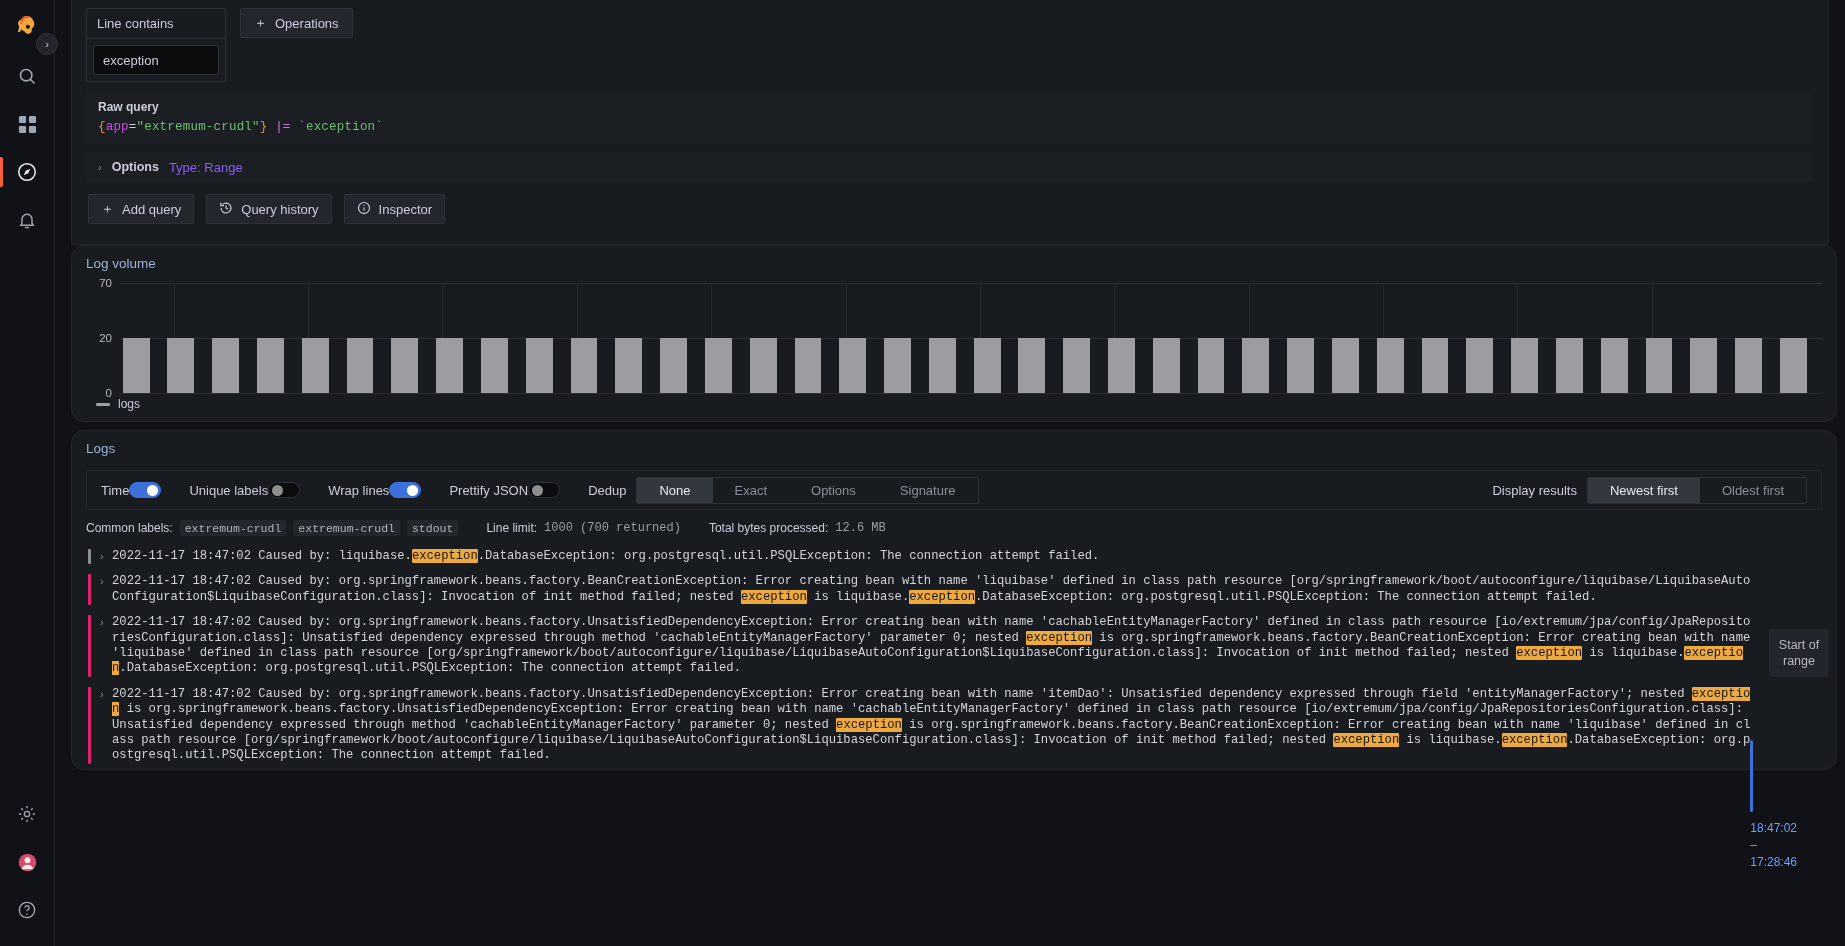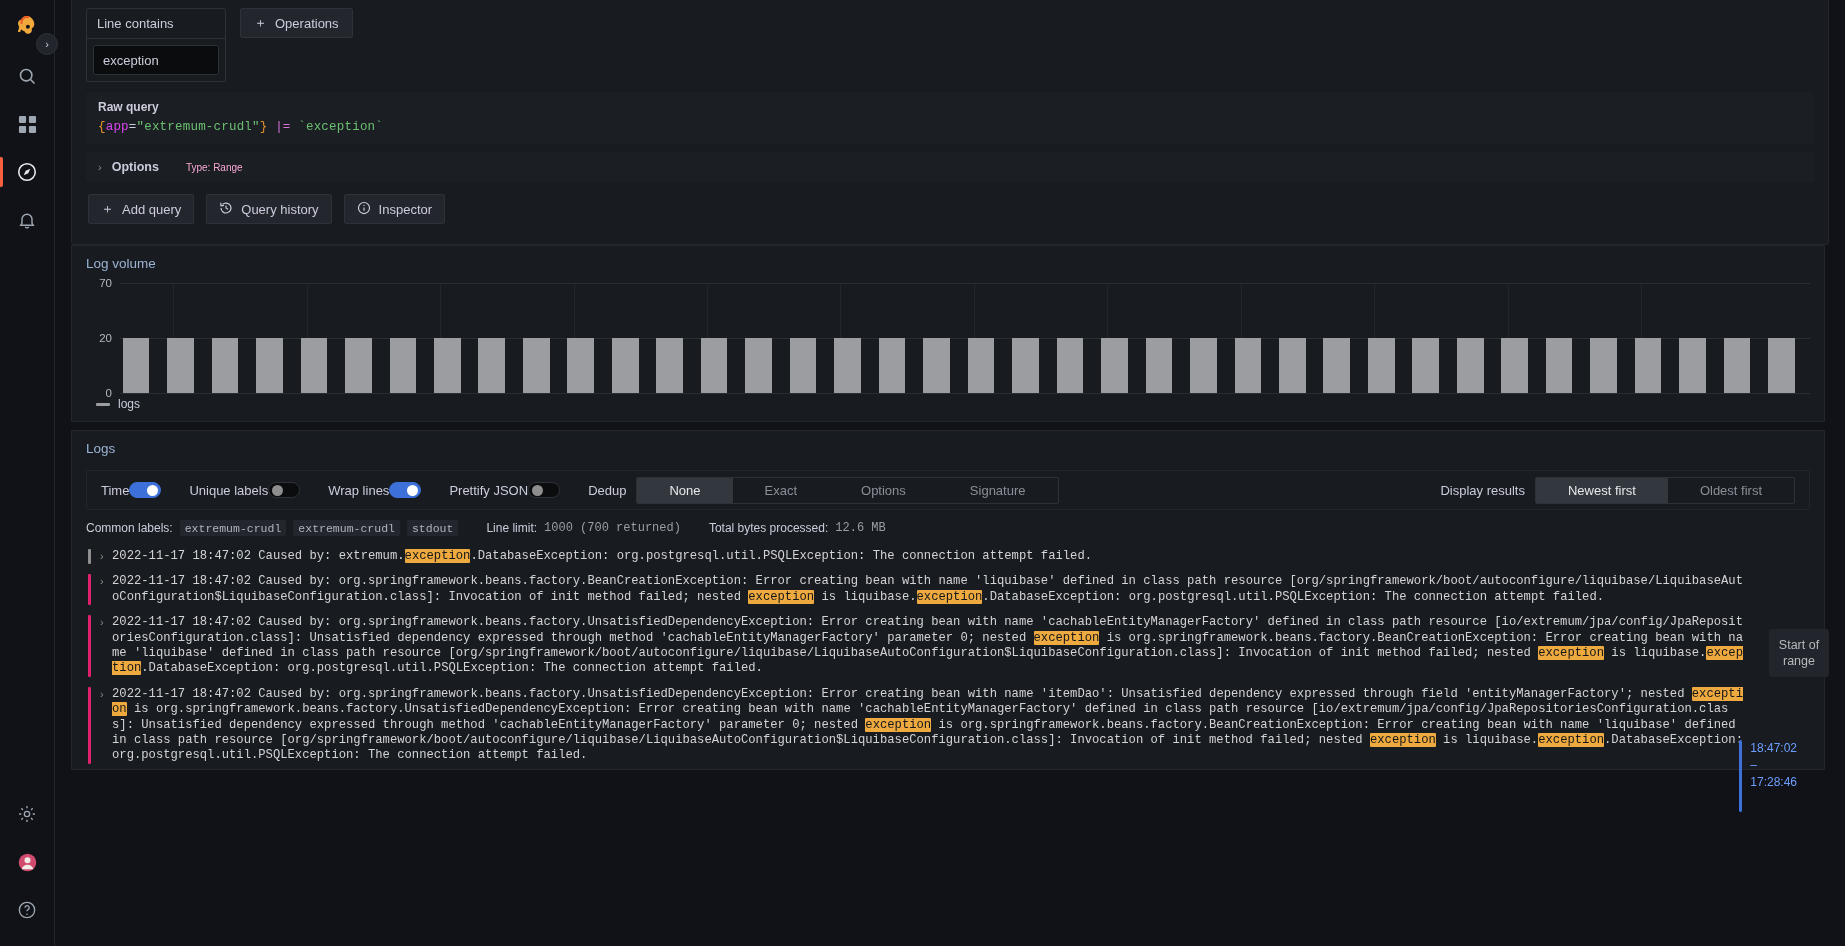--- a/index.html
+++ b/index.html
@@ -38,22 +38,22 @@
     width:22px; height:22px; border-radius:50%;
     background:#22252b; border:1px solid #2e3138;
     display:flex; align-items:center; justify-content:center;
     color:#ccccdc; font-size:11px; z-index:5;
   }
 
   
   .main { flex:1; height:946px; position:relative; overflow:hidden; background:#111217; }
 
   .panel {
-    background:#181b1f; border:1px solid #24262e; border-radius:1px;
-    margin: 0 20px 8px 16px;
+    background:#181b1f; border:1px solid #24262e; border-radius:13px;
+    margin: 0 8px 8px 16px;
   }
 
   
   .query-block { margin: 0 16px 0 16px; background:#181b1f; border:1px solid #24262e; border-top:none; border-radius:0 0 3px 3px; padding-bottom: 8px;}
   .qrow { display:flex; align-items:flex-start; padding: 8px 14px 0 14px; }
   .op-box { border:1px solid #2e3138; border-radius:2px; background:#181b1f; width:140px; }
   .op-label {
     height:30px; display:flex; align-items:center; padding:0 10px;
     font-size:13px; color:#ccccdc; border-bottom:1px solid #2e3138;
   }
@@ -75,21 +75,21 @@
   .c-key   { color:#d946ef; }
   .c-eq    { color:#ccccdc; }
   .c-str   { color:#6cc070; }
   .c-pipe  { color:#d670d6; }
   .options-sec {
     margin: 8px 14px 0 14px; background:#1b1e23; border-radius:2px;
     height:30px; display:flex; align-items:center; padding:0 12px; gap:10px;
   }
   .chev { color:#8e8e8e; font-size:11px; }
   .opt-label { font-size:12.5px; font-weight:700; color:#ccccdc; }
-  .opt-meta { font-size:10px; color:#f9a8d4;margin-left:17px; }
+  .opt-meta { font-size:13px; color:#8b5cf6; }
 
   .btn-row { display:flex; gap:12px; padding: 12px 16px 12px 16px; }
   .gbtn {
     height:30px; padding:0 12px; display:inline-flex; align-items:center; gap:8px;
     background:#24262e; border:1px solid #2e3138; border-radius:2px;
     color:#ccccdc; font-size:13px; font-weight:500;
   }
 
   
   .panel-title { font-size:13.5px; color:#9cb3d4; padding:10px 14px 2px 14px; font-weight:400;}
@@ -114,21 +114,21 @@
   .tg { display:flex; align-items:flex-end; gap:0; margin-right:28px; }
   .tg-label { font-size:13px; color:#ccccdc; }
   .switch { width:32px; height:16px; border-radius:9px; position:relative; background:#0b0c0e; border:1px solid #2e3138;}
   .switch.on { background:#3d71d9; border-color:#3d71d9; }
   .knob { position:absolute; top:1.5px; width:11px; height:11px; border-radius:50%; background:#8e8e8e; }
   .switch.on .knob { right:2.5px; background:#fff; }
   .switch.off .knob { left:2.5px; }
   .seg-label { font-size:13px; color:#ccccdc; margin-right:10px; }
   .seg-group { display:flex; border:1px solid #2e3138; border-radius:2px; overflow:hidden; height:27px; }
   .seg {
-    padding:0 32px; display:flex; align-items:center; font-size:13px;
+    padding:0 22px; display:flex; align-items:center; font-size:13px;
     color:#8b8f99; background:transparent;
   }
   .seg.sel { background:#33373e; color:#e7e9ee; font-weight:500; }
   .spacer { flex:1; }
 
   .meta-row { display:flex; align-items:center; gap:7px; padding:10px 14px 6px 14px; font-size:12px; }
   .meta-k { color:#ccccdc; font-weight:400; }
   .meta-v { color:#9a9da4; font-family:"Liberation Mono", monospace; font-size:12px;}
   .chip {
     background:#24262e; border-radius:2px; padding:1.5px 5px;
@@ -147,21 +147,21 @@
   }
   .hl { background:#eeaa3f; color:#14161a; border-radius:1px; }
   .ts { color:#d3d4d8; }
 
   
   .range-tip {
     position:absolute; right:16px; top:629px; width:60px;
     background:#22252b; border-radius:3px; padding:8px 6px;
     text-align:center; font-size:12.5px; color:#b7b9bf; line-height:16px;
   }
-  .range-marker { position:absolute; right:48px; top:740px; display:flex; gap:8px;}
+  .range-marker { position:absolute; right:48px; top:740px; display:flex; gap:8px;flex-direction:column;}
   .range-line { width:3px; background:#3d71d9; border-radius:2px; height:72px;}
   .range-times { font-size:12px; color:#6e9fff; line-height:17px; font-family:"Liberation Sans", sans-serif;}
 </style>
 </head>
 <body>
 
 <div class="app">
 
   <nav class="sidebar">
     <div class="side-top">
@@ -423,21 +423,21 @@
         <span class="meta-v">1000 (700 returned)</span>
         <span class="meta-gap"></span>
         <span class="meta-k">Total bytes processed:</span>
         <span class="meta-v">12.6 MB</span>
       </div>
 
       <div class="log-list" id="loglist">
           <div class="log-row">
             <span class="log-bar" style="background: rgb(142, 142, 142);"></span>
             <span class="log-caret">›</span>
-            <span class="log-text"><span class="ts">2022-11-17 18:47:02</span><span> Caused by: extremum.</span><span class="hl">exception</span><span>.DatabaseException: org.postgresql.util.PSQLException: The connection attempt failed.</span></span>
+            <span class="log-text"><span class="ts">2022-11-17 18:47:02</span><span> Caused by: liquibase.</span><span class="hl">exception</span><span>.DatabaseException: org.postgresql.util.PSQLException: The connection attempt failed.</span></span>
           </div>
           <div class="log-row">
             <span class="log-bar" style="background: rgb(224, 34, 110);"></span>
             <span class="log-caret">›</span>
             <span class="log-text"><span class="ts">2022-11-17 18:47:02</span><span> Caused by: org.springframework.beans.factory.BeanCreationException: Error creating bean with name 'liquibase' defined in class path resource [org/springframework/boot/autoconfigure/liquibase/LiquibaseAutoConfiguration$LiquibaseConfiguration.class]: Invocation of init method failed; nested </span><span class="hl">exception</span><span> is liquibase.</span><span class="hl">exception</span><span>.DatabaseException: org.postgresql.util.PSQLException: The connection attempt failed.</span></span>
           </div>
           <div class="log-row">
             <span class="log-bar" style="background: rgb(224, 34, 110);"></span>
             <span class="log-caret">›</span>
             <span class="log-text"><span class="ts">2022-11-17 18:47:02</span><span> Caused by: org.springframework.beans.factory.UnsatisfiedDependencyException: Error creating bean with name 'cachableEntityManagerFactory' defined in class path resource [io/extremum/jpa/config/JpaRepositoriesConfiguration.class]: Unsatisfied dependency expressed through method 'cachableEntityManagerFactory' parameter 0; nested </span><span class="hl">exception</span><span> is org.springframework.beans.factory.BeanCreationException: Error creating bean with name 'liquibase' defined in class path resource [org/springframework/boot/autoconfigure/liquibase/LiquibaseAutoConfiguration$LiquibaseConfiguration.class]: Invocation of init method failed; nested </span><span class="hl">exception</span><span> is liquibase.</span><span class="hl">exception</span><span>.DatabaseException: org.postgresql.util.PSQLException: The connection attempt failed.</span></span>

